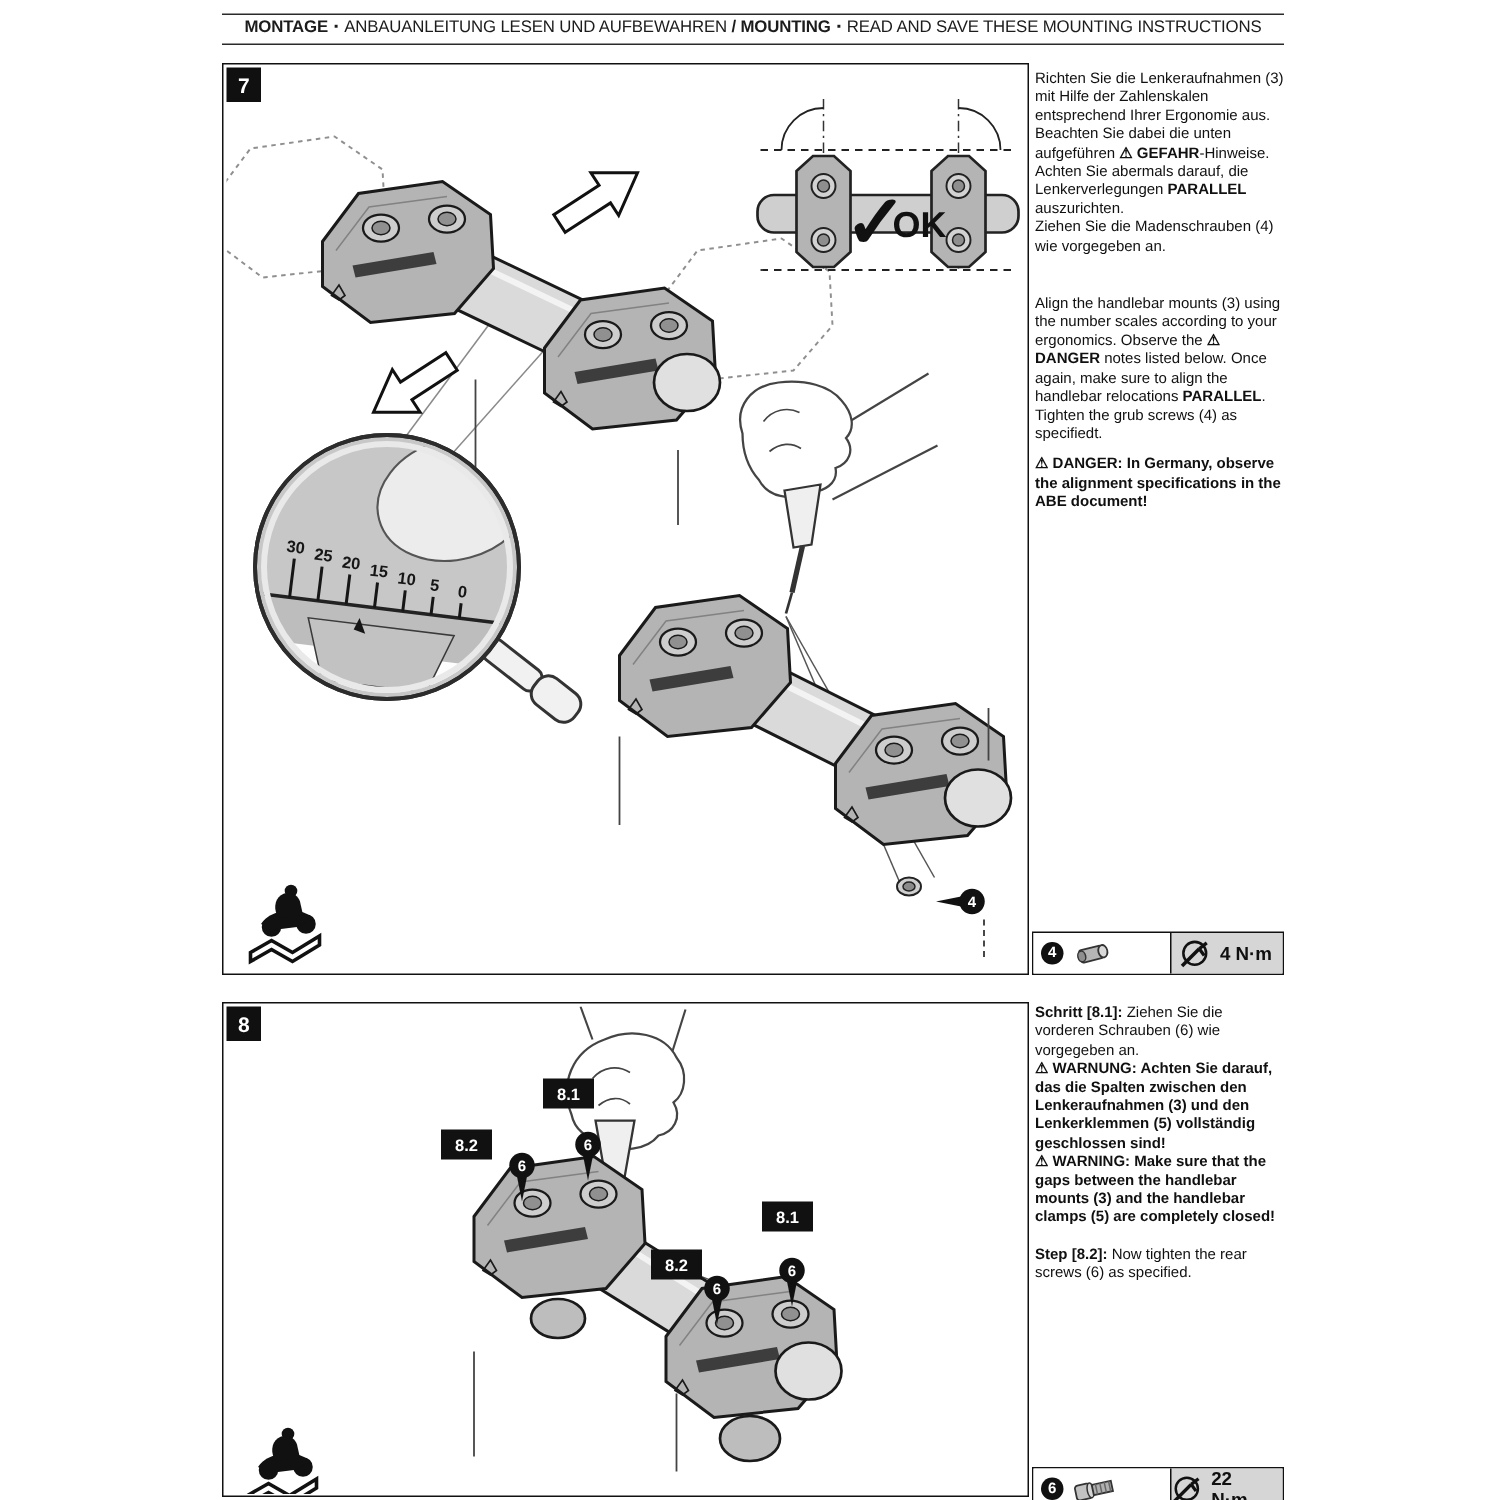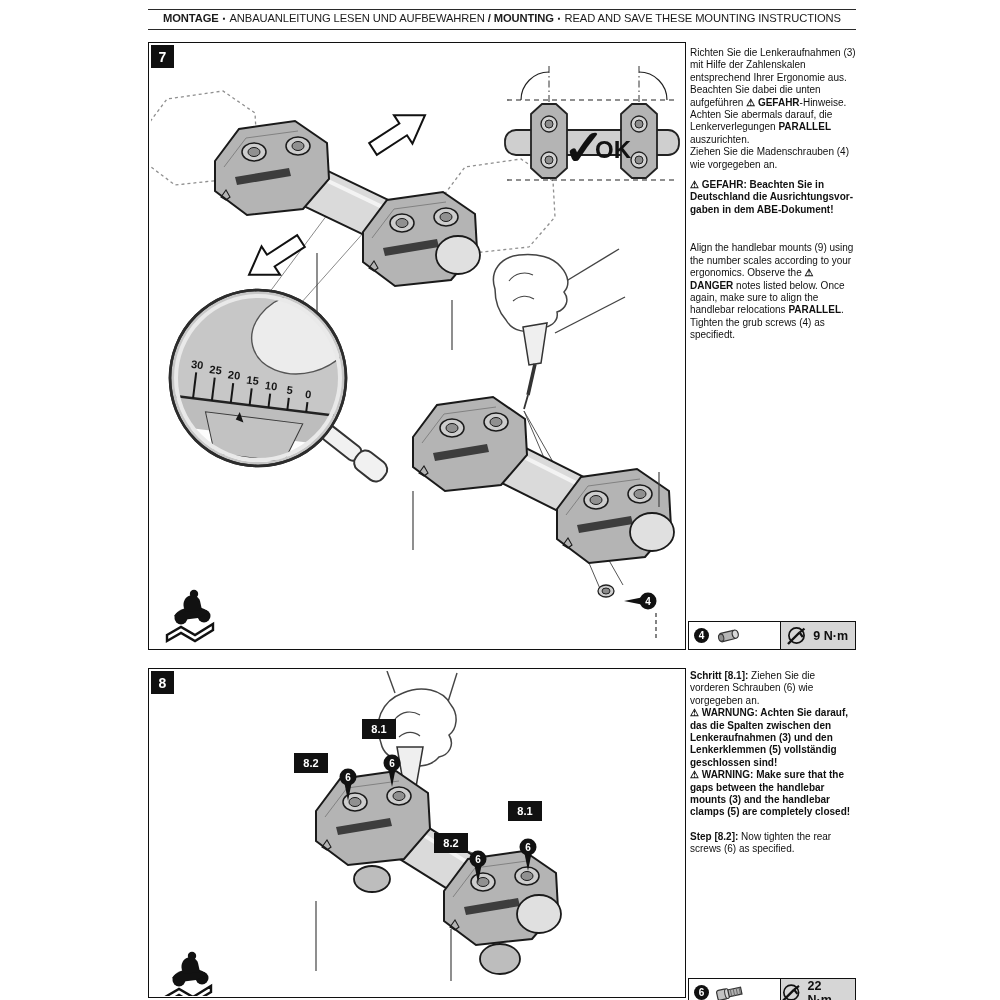--- a/index.html
+++ b/index.html
@@ -215,43 +215,43 @@
       </g>
     </g>
 
     <use href="#rider" transform="translate(16,542)"></use>
   </svg>
 </section>
 
 <div class="col" id="col7">
   <p><span>Richten Sie die Lenkeraufnahmen (3) mit Hilfe der Zahlenskalen entsprechend Ihrer Ergonomie aus. Beachten Sie dabei die unten aufgeführen </span><b>⚠ GEFAHR</b><span>-Hinweise. Achten Sie abermals darauf, die Lenkerverlegungen </span><b>PARALLEL</b><span> auszurichten.</span></p>
   <p>Ziehen Sie die Madenschrauben (4) wie vorgegeben an.</p>
-  <p class="warn g8">⚠ GEFAHR: Beachten Sie in Deutschland die Ausrichtungsvor-gaben in dem ABE-Dokument!</p>
-  <p class="g26"><span>Align the handlebar mounts (9) using the number scales according to your ergonomics. Observe the </span><b>⚠ DANGER</b><span> notes listed below. Once again, make sure to align the handlebar relocations </span><b>PARALLEL</b><span>. Tighten the grub screws (4) as specifiedt.</span></p>
+  <p class="g26"><span>Align the handlebar mounts (3) using the number scales according to your ergonomics. Observe the </span><b>⚠ DANGER</b><span> notes listed below. Once again, make sure to align the handlebar relocations </span><b>PARALLEL</b><span>. Tighten the grub screws (4) as specifiedt.</span></p>
+  <p class="warn g8">⚠ DANGER: In Germany, observe the alignment specifications in the ABE document!</p>
 </div>
 
 <div class="tbar" id="tbar7">
   <div class="cell-part">
     <div class="numcirc">4</div>
     <svg width="30" height="17" viewBox="0 0 30 17">
       <g transform="rotate(-14 15 9)">
         <rect x="6" y="4.5" width="15" height="8.5" rx="1.5" fill="#b5b5b5" stroke="#333" stroke-width="1.2"></rect>
         <ellipse cx="21.5" cy="8.7" rx="3" ry="4.2" fill="#d9d9d9" stroke="#333" stroke-width="1.2"></ellipse>
         <ellipse cx="7" cy="8.7" rx="2.6" ry="3.6" fill="#8f8f8f" stroke="#333" stroke-width="1"></ellipse>
       </g>
     </svg>
   </div>
   <div class="cell-torque">
     <svg width="21" height="21" viewBox="0 0 21 21">
       <circle cx="10.5" cy="10.5" r="7.6" fill="none" stroke="#111" stroke-width="1.7"></circle>
       <line x1="2" y1="19" x2="13.5" y2="7.5" stroke="#111" stroke-width="2.4"></line>
       <line x1="13.5" y1="7.5" x2="18.5" y2="3.6" stroke="#111" stroke-width="2.2"></line>
       <line x1="13.5" y1="7.5" x2="16.8" y2="12" stroke="#111" stroke-width="2.2"></line>
     </svg>
-    <span>9 N·m</span>
+    <span>4 N·m</span>
   </div>
 </div>
 
 <section class="panel" id="panel8">
   <div class="panel-badge">8</div>
   <svg class="dsvg" width="533" height="325" viewBox="0 0 533 325">
 
     <g>
       <line x1="244" y1="22" x2="236" y2="0" stroke="#444" stroke-width="1.4"></line>
       <line x1="296" y1="34" x2="306" y2="2" stroke="#444" stroke-width="1.4"></line>

